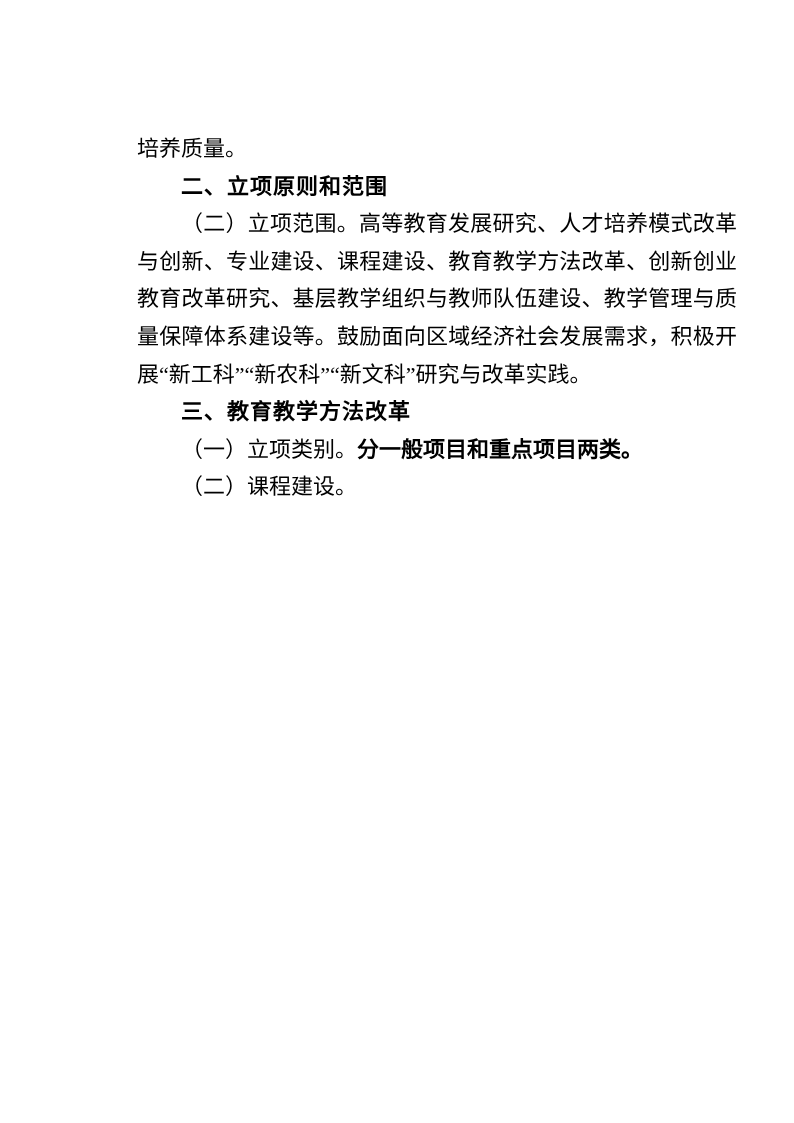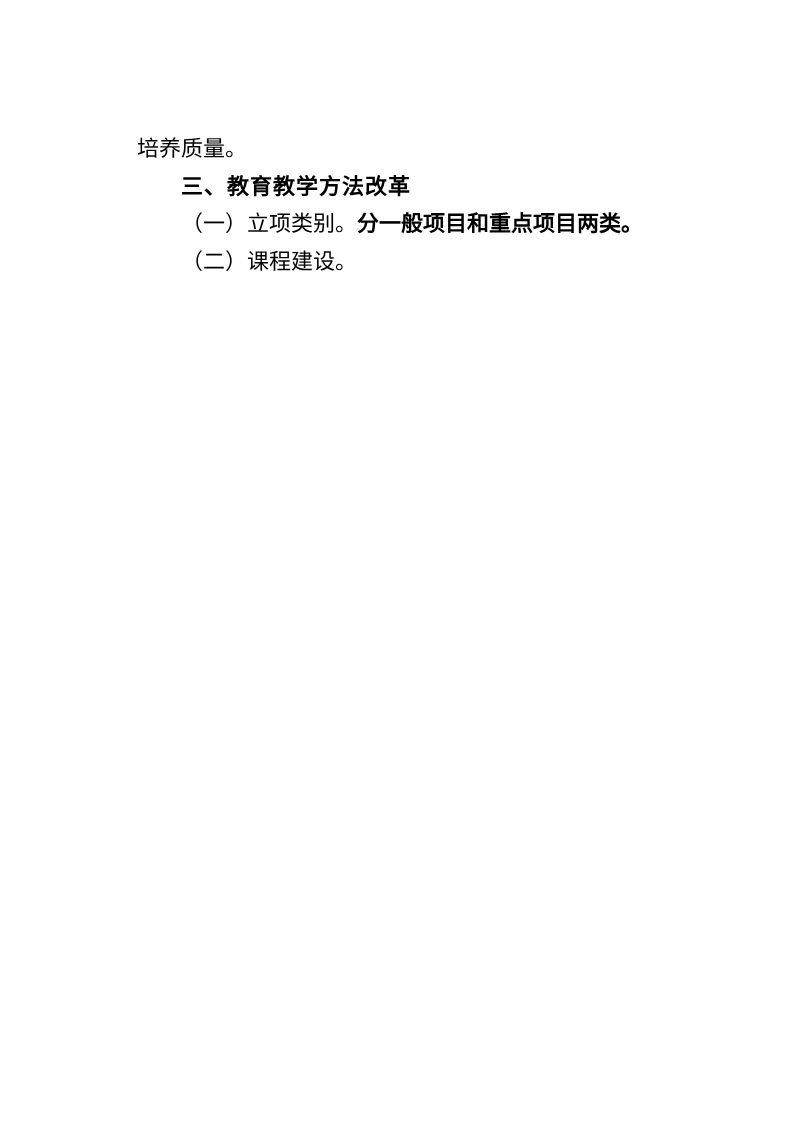--- a/index.html
+++ b/index.html
@@ -48,22 +48,24 @@
   }
 </style>
 </head>
 <body>
 
 <div class="page">
   <div class="content">
 
     <p class="para"><span class="run">培养质量。</span></p>
 
+    <p class="para heading indent"><span class="run">二、立项原则和范围</span></p>
 
 
+    <p class="para indent"><span class="run">（二）立项范围。高等教育发展研究、人才培养模式改革与创新、专业建设、课程建设、教育教学方法改革、创新创业教育改革研究、基层教学组织与教师队伍建设、教学管理与质量保障体系建设等。鼓励面向区域经济社会发展需求，积极开展“新工科”“新农科”“新文科”研究与改革实践。</span></p>
 
     <p class="para heading indent"><span class="run">三、教育教学方法改革</span></p>
 
     <p class="para indent"><span class="run">（一）立项类别。</span><span class="run run-bold">分一般项目和重点项目两类。</span></p>
 
 
 
     <p class="para indent"><span class="run">（二）课程建设。</span></p>
 
 

